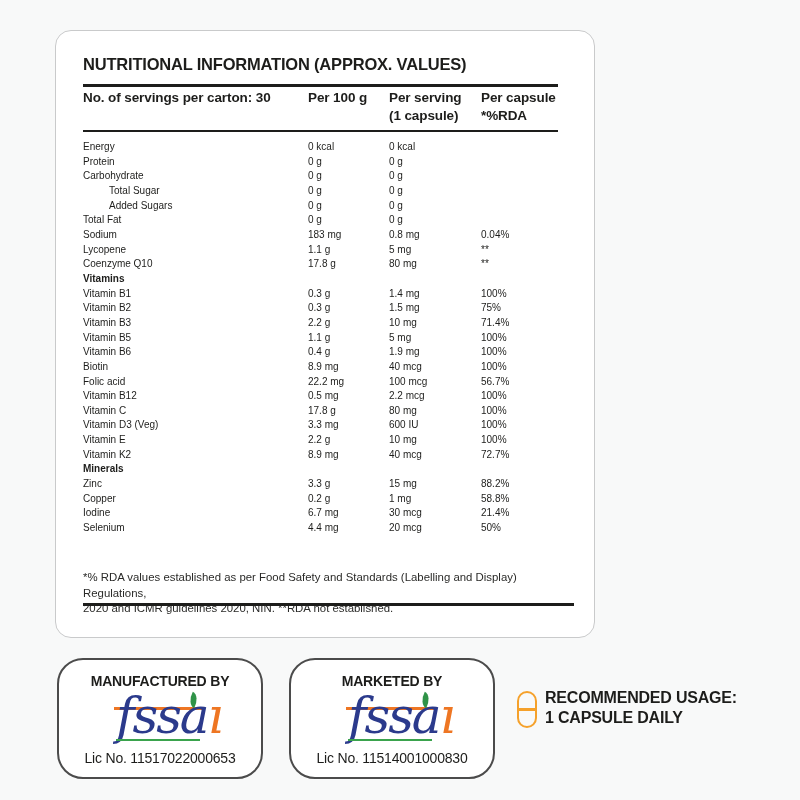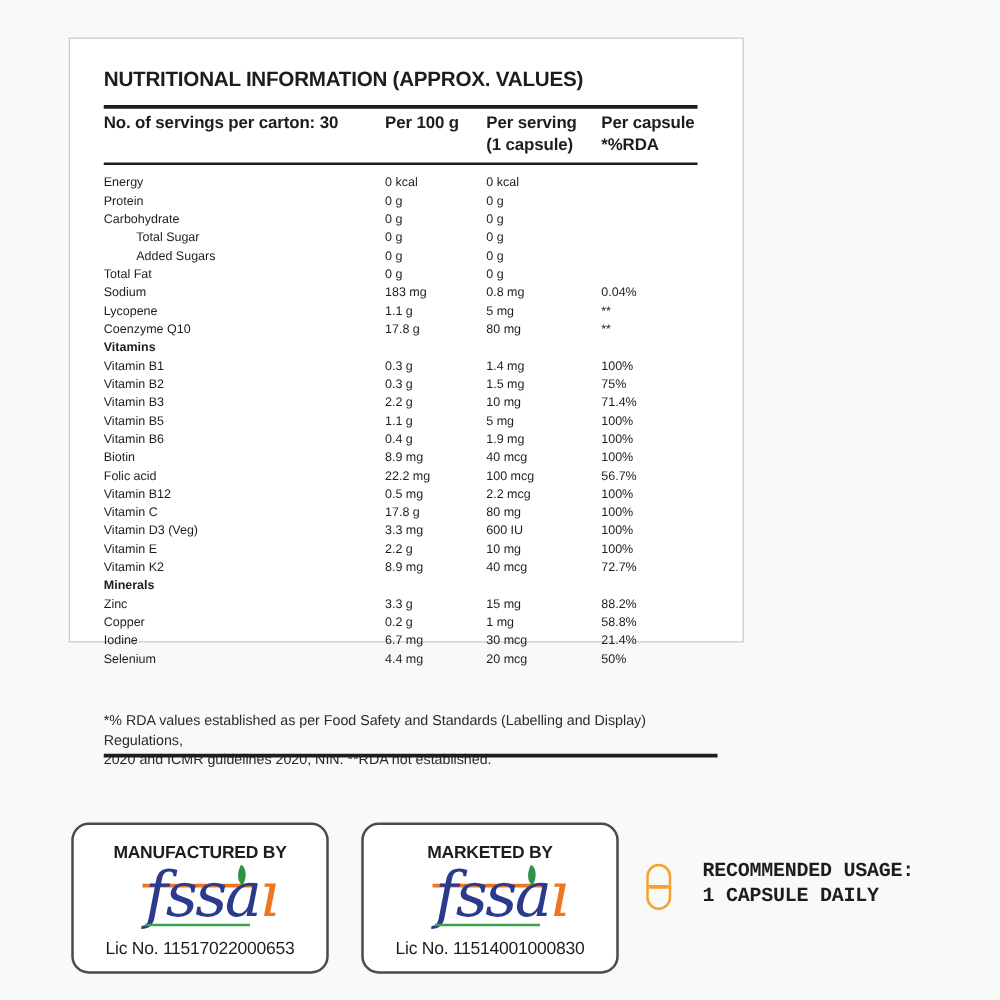--- a/index.html
+++ b/index.html
@@ -1,21 +1,21 @@
 <!DOCTYPE html>
 <html><head>
 <meta charset="utf-8">
 <style>
   * { margin:0; padding:0; box-sizing:border-box; }
   html,body { width:800px; height:800px; background:#f8f9f9; font-family:"Liberation Sans","DejaVu Sans",sans-serif; color:#1d1d1b; }
   .page { position:relative; width:800px; height:800px; }
 
   
-  .card { position:absolute; left:55px; top:30px; width:540px; height:484px;
-          background:#ffffff; border:1.5px solid #c9cacb; border-radius:0; }
+  .card { position:absolute; left:55px; top:30px; width:540px; height:608px;
+          background:#ffffff; border:1.5px solid #c9cacb; border-radius:16px; }
   .card-title { position:absolute; left:27px; top:24px; font-size:16.5px; font-weight:bold; letter-spacing:-0.2px; white-space:nowrap; }
   .rule { position:absolute; left:27px; background:#1d1d1b; }
   .rule.r1 { top:53px; width:475px; height:2.8px; }
   .rule.r2 { top:99px; width:475px; height:2px; }
   .rule.r3 { top:572px; width:491px; height:2.8px; }
 
   .thead { position:absolute; left:0; top:58px; width:540px; font-size:13.5px; font-weight:bold; line-height:17.5px; letter-spacing:-0.1px; }
   .thead .c1 { position:absolute; left:27px; top:0; white-space:nowrap; }
   .thead .c2 { position:absolute; left:252px; top:0; white-space:nowrap; }
   .thead .c3 { position:absolute; left:333px; top:0; white-space:nowrap; }
@@ -28,42 +28,42 @@
   .nrow.indent .c1 { left:53px; }
   .nrow.bold .c1 { font-weight:bold; }
   .nrow .c2 { left:252px; }
   .nrow .c3 { left:333px; }
   .nrow .c4 { left:425px; }
 
   .footnote { position:absolute; left:27px; top:539px; width:500px; font-size:11.4px; line-height:15.5px; color:#2a2a28; }
 
   
   .lic-box { position:absolute; top:658px; width:206px; height:121px; background:#ffffff;
-             border:2px solid #4b4b4b; border-radius:14px; display:flex; flex-direction:column;
+             border:2px solid #4b4b4b; border-radius:26px; display:flex; flex-direction:column;
              align-items:center; justify-content:space-between; padding:13px 6px 11px; }
   .lic-box.b1 { left:57px; }
   .lic-box.b2 { left:289px; }
   .lic-title { font-size:14px; font-weight:bold; letter-spacing:-0.2px; }
   .lic-no { font-size:14px; letter-spacing:-0.2px; }
 
   
   .fssai { position:relative; width:92px; height:52px; }
   .fssai-bar { position:absolute; left:0; right:4px; top:13px; height:3.5px; background:#ee7623; }
   .fssai-under { position:absolute; left:2px; right:6px; top:45px; height:2.8px; background:#3aa34d; }
   .fssai-txt { position:absolute; left:2px; top:-4px; font-family:"DejaVu Serif","Liberation Serif",serif;
                font-style:italic; font-size:50px; line-height:52px; color:#2b3a8c; letter-spacing:-2px; }
   .fssai-txt .fi { color:#ee7623; }
   .fssai-leaf { position:absolute; right:8px; top:-1px; width:9px; height:14px; background:#2f9247;
                 border-radius:0 100% 0 100%; transform:rotate(28deg); }
 
   
   .usage { position:absolute; left:517px; top:688px; display:flex; }
   .capsule { position:relative; width:20px; height:37px; border:2.5px solid #f5a12b; border-radius:10px; margin-top:3px; }
   .capsule-line { position:absolute; left:0; right:0; top:calc(50% - 1.25px); height:2.5px; background:#f5a12b; }
-  .usage-text { margin-left:25px; font-size:16px; font-weight:bold; line-height:19.5px; letter-spacing:-0.2px; white-space:nowrap;font-family:Liberation Mono, monospace; }
+  .usage-text { margin-left:8px; font-size:16px; font-weight:bold; line-height:19.5px; letter-spacing:-0.2px; white-space:nowrap; }
 </style>
 </head>
 <body>
 
 <div class="page">
 
   <div class="card">
     <div class="card-title">NUTRITIONAL INFORMATION (APPROX. VALUES)</div>
     <div class="rule r1"></div>
 

